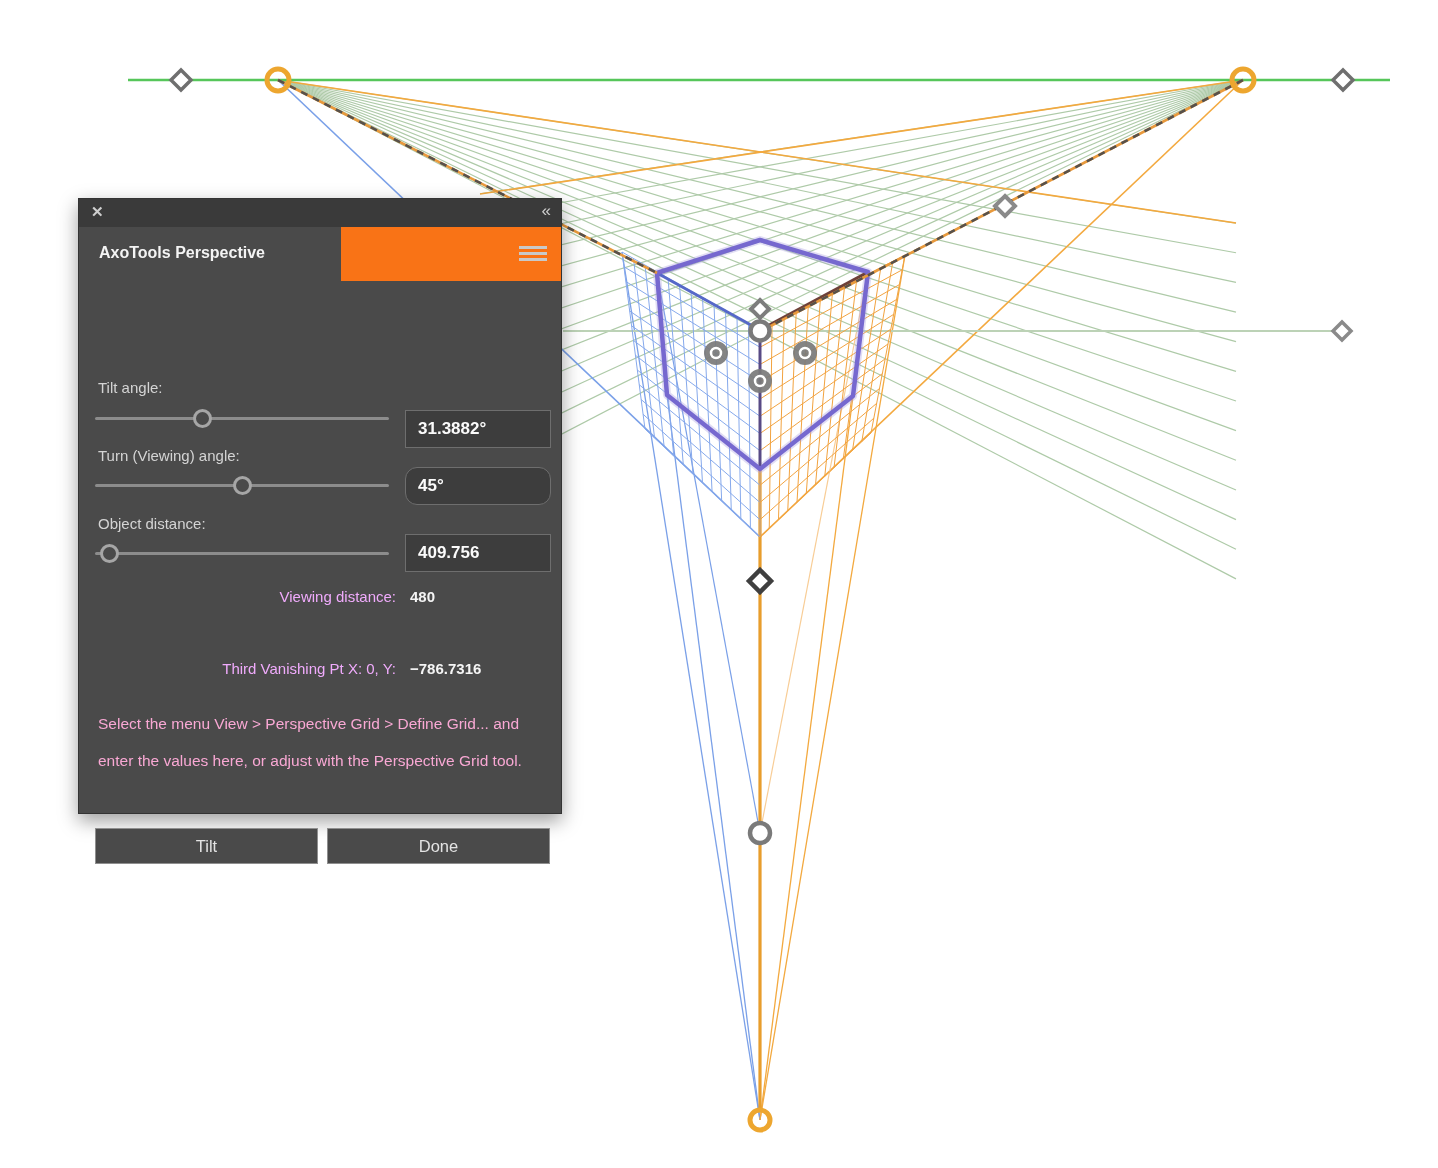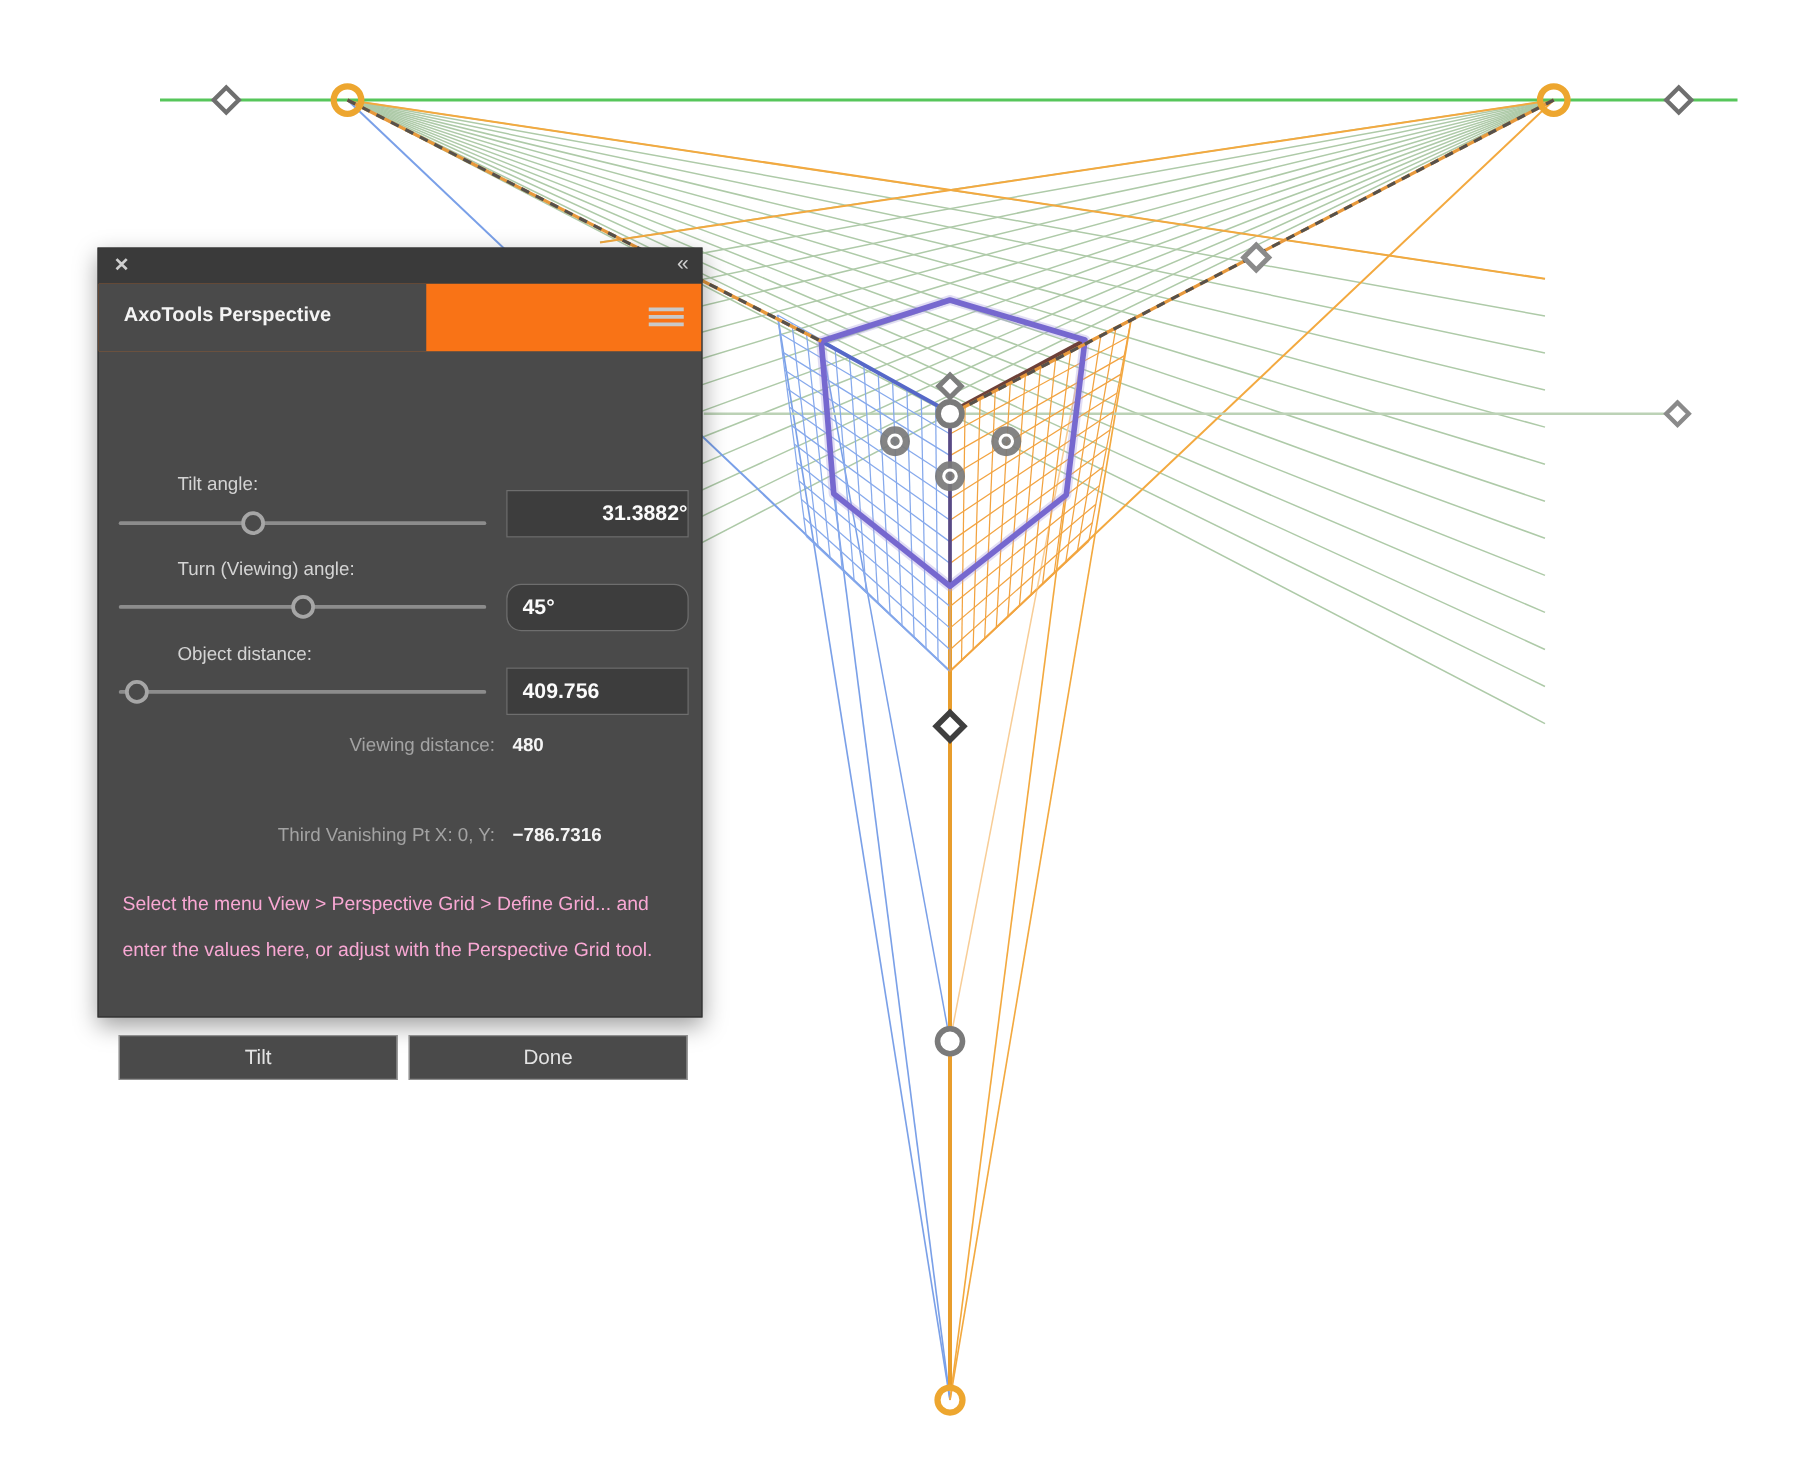--- a/index.html
+++ b/index.html
@@ -13,29 +13,29 @@
   .titlebar{position:absolute;left:0;top:0;right:0;height:28px;background:#3a3a3a;}
   .close-x{position:absolute;left:12px;top:4px;color:#cfcfcf;font-size:15px;font-weight:bold;cursor:pointer;}
   .collapse{position:absolute;right:12px;top:2px;color:#cfcfcf;font-size:17px;letter-spacing:-2px;cursor:pointer;}
   .tabrow{position:absolute;left:0;top:28px;right:0;height:54px;background:#f97316;}
   .tab{position:absolute;left:0;top:0;width:262px;height:54px;background:#4a4a4a;}
   .tab-label{position:absolute;left:20px;top:17px;color:#f4f4f4;font-size:16px;font-weight:bold;white-space:nowrap;}
   .menu-icon{position:absolute;right:14px;top:19px;width:28px;height:16px;cursor:pointer;}
   .menu-icon span{display:block;height:2.5px;background:#c9c9c9;margin-bottom:3.5px;}
 
   .body{position:absolute;left:0;top:82px;right:0;bottom:0;}
-  .flabel{position:absolute;left:19px;color:#d4d4d4;font-size:15px;white-space:nowrap;margin-left:44px;}
+  .flabel{position:absolute;left:19px;color:#d4d4d4;font-size:15px;white-space:nowrap;}
   .track{position:absolute;left:16px;width:294px;height:3px;background:#8c8c8c;border-radius:2px;}
   .knob{position:absolute;top:-8px;width:13px;height:13px;border:3px solid #a6a6a6;border-radius:50%;
         background:#4a4a4a;cursor:pointer;}
   .vfield{position:absolute;left:326px;width:146px;height:38px;background:#3d3d3d;
           border:1px solid #6e6e6e;box-sizing:border-box;color:#fbfbfb;font-size:17px;font-weight:bold;
           font-family:"Liberation Sans",sans-serif;padding:0 0 0 12px;outline:none;}
   .info-row{position:absolute;left:0;width:470px;height:20px;font-size:15px;}
-  .info-label{position:absolute;left:0;width:317px;text-align:right;color:#a3a3a3;white-space:nowrap;}
+  .info-label{position:absolute;left:0;width:317px;text-align:right;color:#f0abfc;white-space:nowrap;}
   .info-value{position:absolute;left:331px;color:#f5f5f5;font-weight:bold;}
   .para{position:absolute;left:19px;top:424px;width:442px;color:#f9a8d4;font-size:15.5px;line-height:37px;}
   .btn{position:absolute;top:547px;width:223px;height:36px;background:#4a4a4a;border:1.5px solid #8f8f8f;
        color:#e3e3e3;font-size:16.5px;font-family:"Liberation Sans",sans-serif;cursor:pointer;}
   .btn-reset{left:16px;} .btn-done{left:248px;}
 </style>
 </head>
 <body>
 
 <div class="stage">
@@ -191,21 +191,21 @@
           <span></span>
       </div>
     </div>
 
     <div class="body">
 
       <div class="flabel" style="top:98px">Tilt angle:</div>
       <div class="track" style="top:136px">
         <div class="knob" style="left: calc(36.4% - 9px);"></div>
       </div>
-      <input class="vfield" style="top: 111px; text-align: right;" value="31.3882°">
+      <input class="vfield" style="top: 129px;" value="31.3882°">
 
       <div class="flabel" style="top:166px">Turn (Viewing) angle:</div>
       <div class="track" style="top:203px">
         <div class="knob" style="left: calc(50% - 9px);"></div>
       </div>
       <input class="vfield" style="top: 186px; border-radius: 12px;" value="45°">
 
       <div class="flabel" style="top:234px">Object distance:</div>
       <div class="track" style="top:271px">
         <div class="knob" style="left: calc(4.8% - 9px);"></div>

